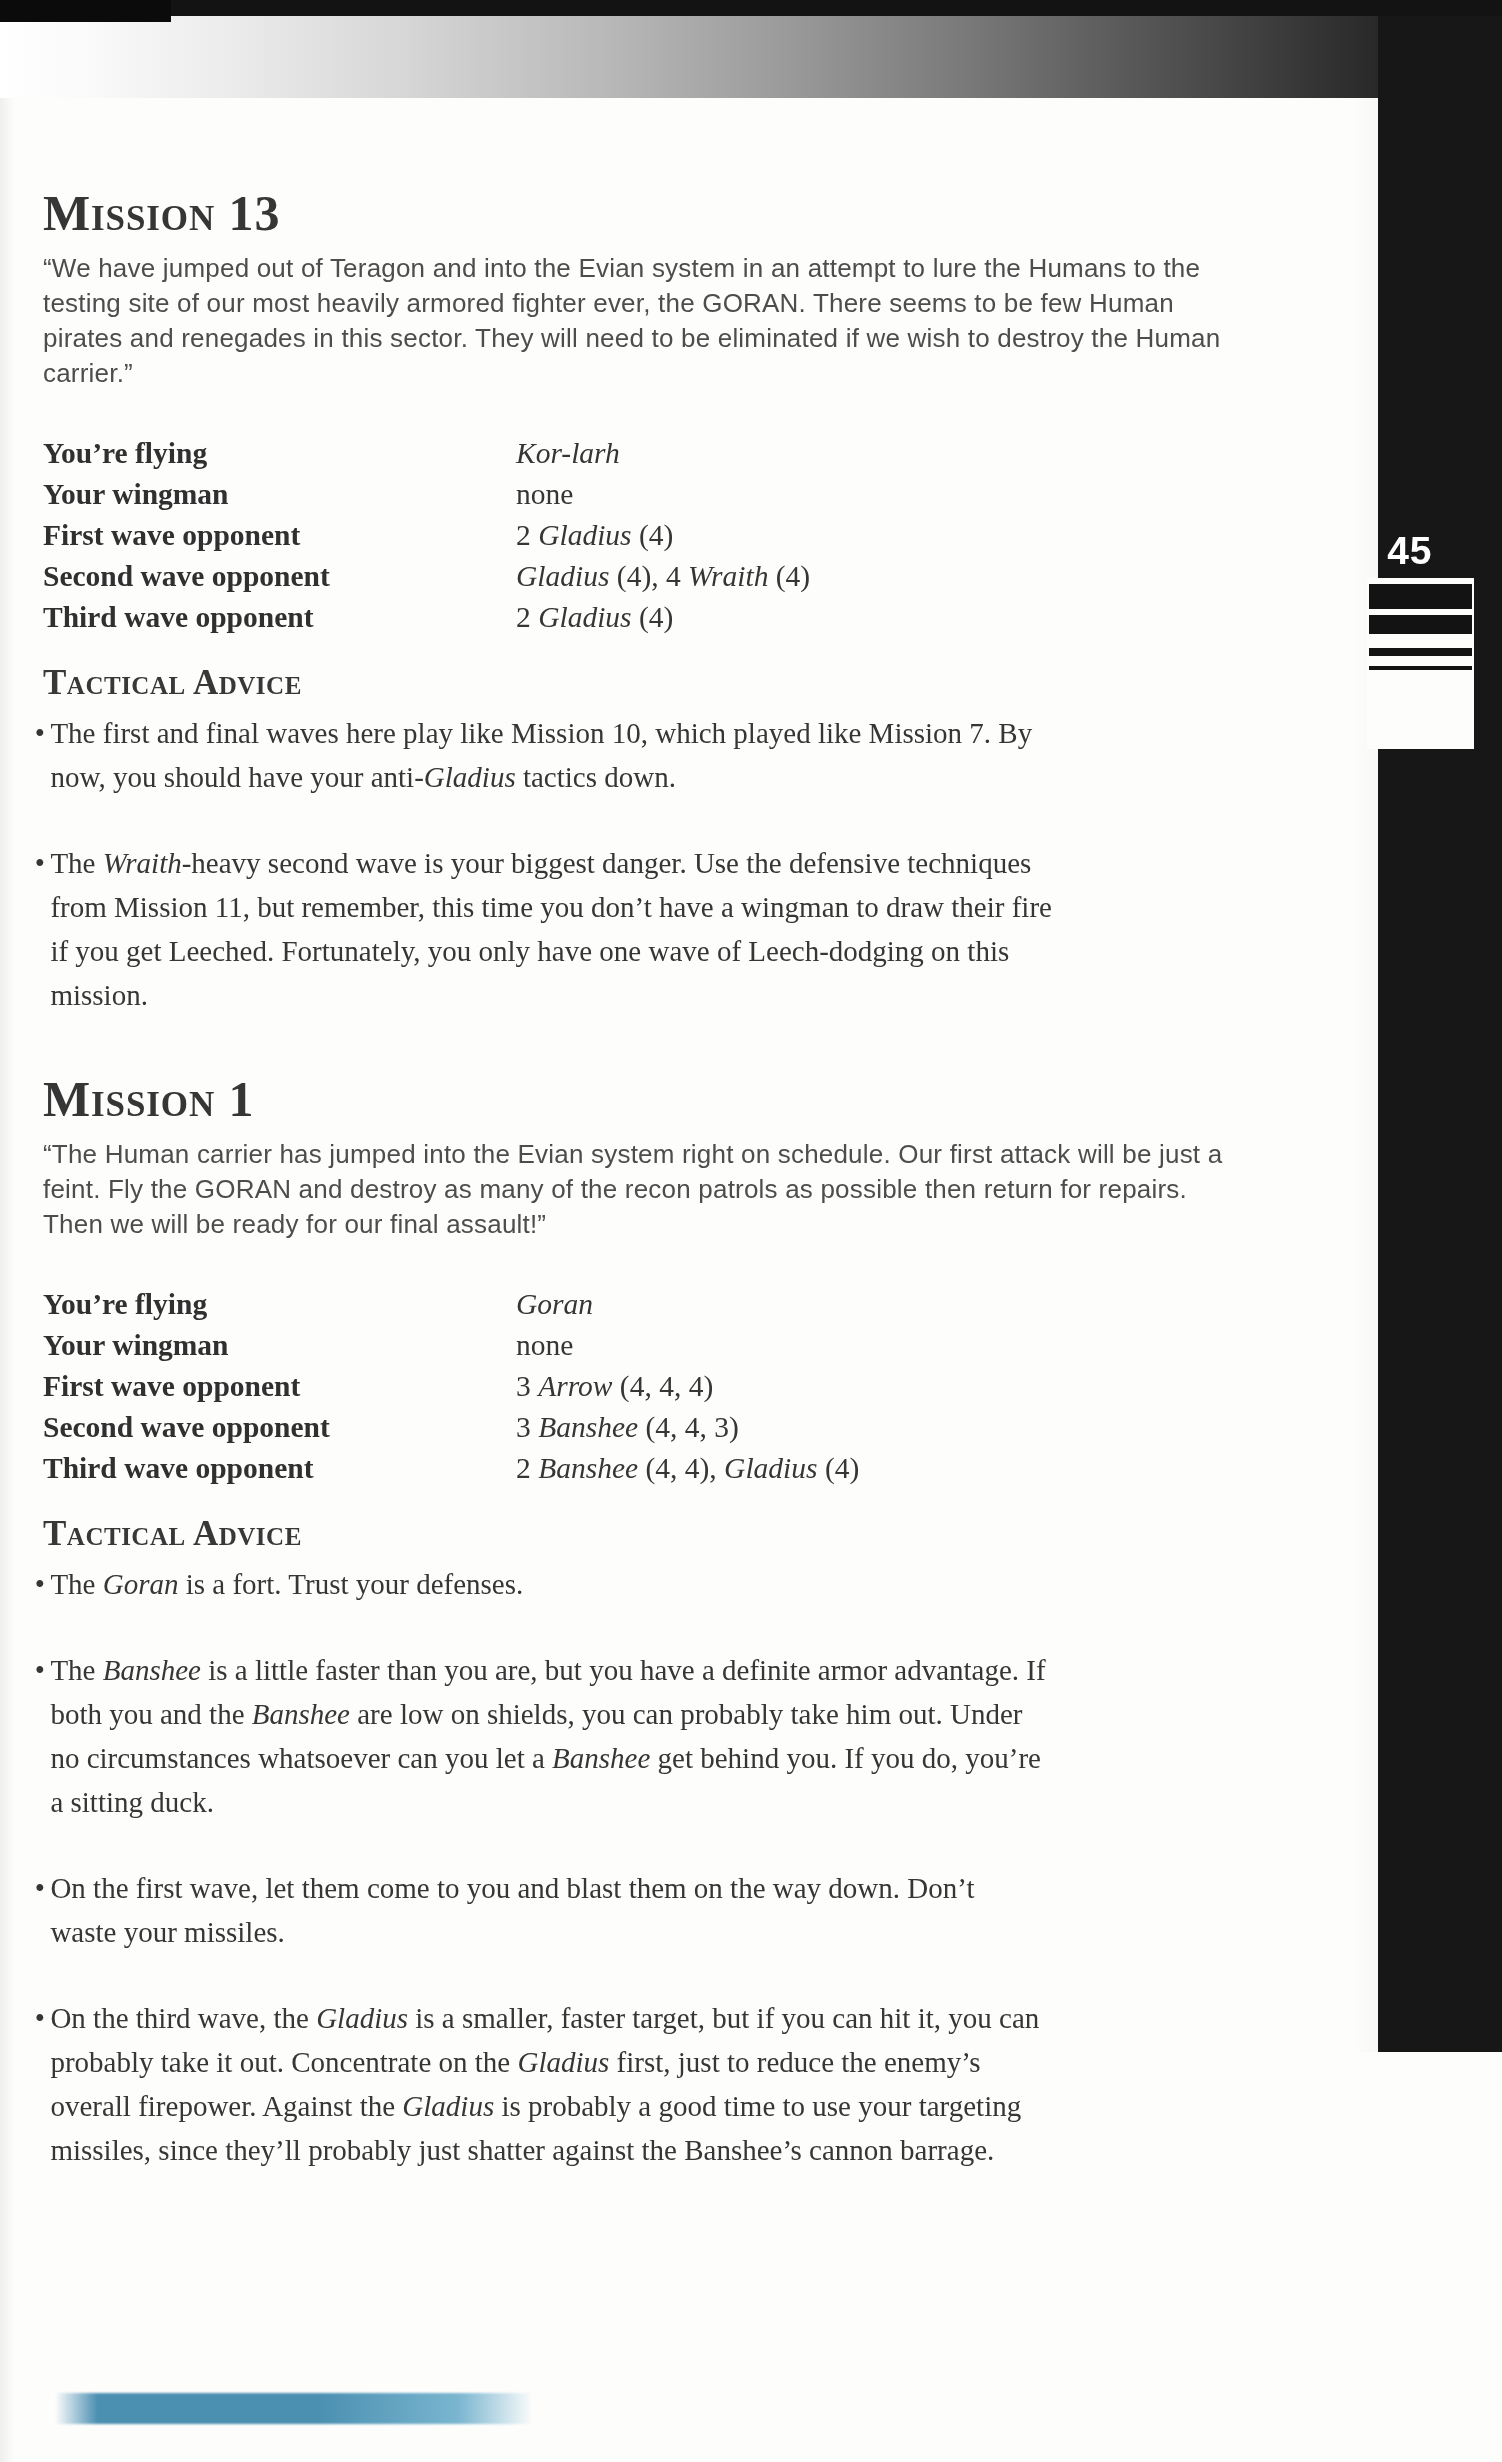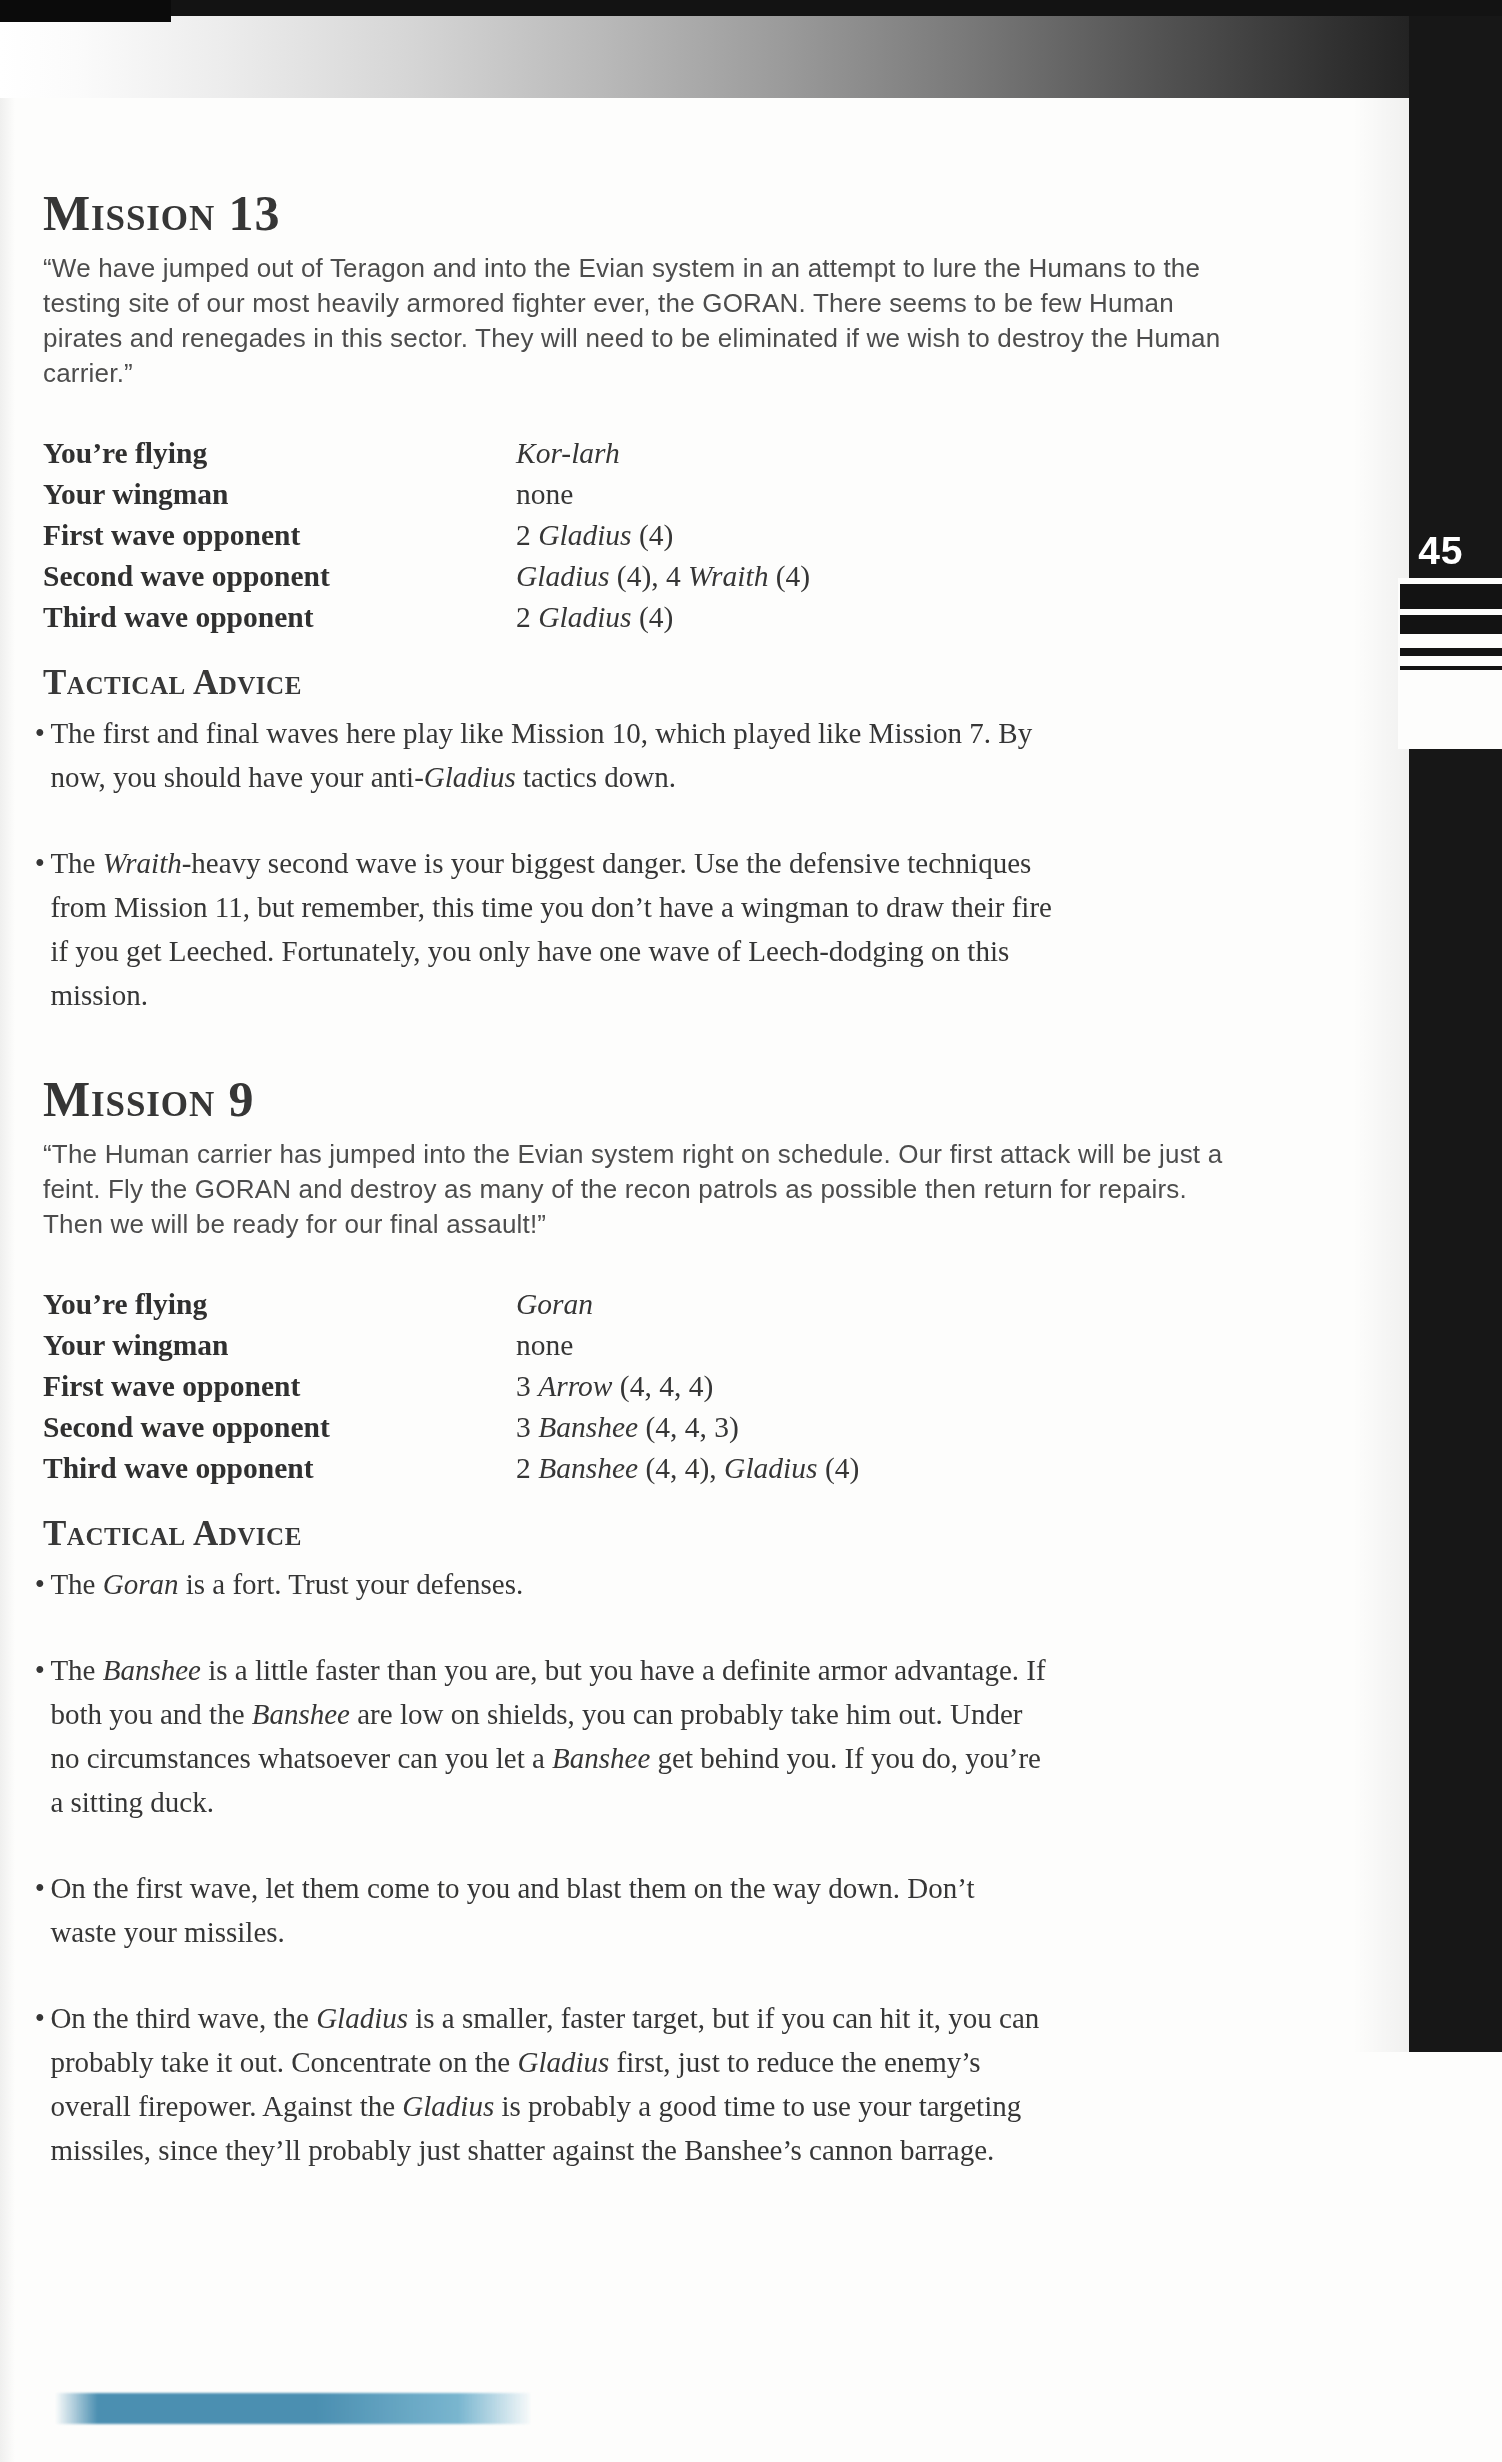--- a/index.html
+++ b/index.html
@@ -12,21 +12,21 @@
   .top-bar{position:absolute;left:0;top:0;width:100%;height:15.7px;background:#131313;}
   .top-bar-corner{position:absolute;left:0;top:0;width:171px;height:22px;background:#0b0b0b;}
   
   .header-gradient{position:absolute;left:0;top:15.7px;width:100%;height:82px;
     background:linear-gradient(90deg,#ffffff 0%,#fbfbfb 5%,#ececec 15%,#d6d6d6 27%,
       #b9b9b9 40%,#9b9b9b 52%,#7a7a7a 64%,#565656 76%,#333333 88%,#1d1d1d 96%,#171717 100%);}
   
   .spine-shadow{position:absolute;top:98px;right:85px;width:65px;height:1954px;
     background:linear-gradient(90deg,rgba(0,0,0,0) 0%,rgba(0,0,0,0.06) 100%);}
   
-  .sidebar{position:absolute;top:15.7px;right:0;width:94px;height:2036px;background:#171717;}
+  .sidebar{position:absolute;top:15.7px;right:0;width:85px;height:2036px;background:#171717;padding-left:40px;}
   .sidebar .tab-gap{position:absolute;left:-11px;top:562px;width:107px;height:171px;background:#fdfdfc;}
   .stripe{position:absolute;left:-9.2px;width:103px;background:#131313;}
   .stripe.s1{top:568px;height:25px;}
   .stripe.s2{top:599px;height:19.4px;}
   .stripe.s3{top:632px;height:8.3px;}
   .stripe.s4{top:650px;height:4.6px;}
   .page-num{position:absolute;left:9.2px;top:513px;color:#ffffff;
     font-family:"Liberation Sans",sans-serif;font-weight:700;font-size:39px;letter-spacing:0.9px;}
   
   .footer-accent{position:absolute;left:55px;top:2393px;width:475px;height:31px;
@@ -104,21 +104,21 @@
           <li><span class="dot">•</span><span>The first and final waves here play like Mission 10, which played like Mission 7. By
 now, you should have your anti-</span><span class="it">Gladius</span><span> tactics down.</span></li>
           <li><span class="dot">•</span><span>The </span><span class="it">Wraith</span><span>-heavy second wave is your biggest danger. Use the defensive techniques
 from Mission 11, but remember, this time you don’t have a wingman to draw their fire
 if you get Leeched. Fortunately, you only have one wave of Leech-dodging on this
 mission.</span></li>
         </ul>
   </section>
 
   <section class="mission">
-    <h1 class="mission-title">Mission 9</h1>
+    <h1 class="mission-title">Mission 1</h1>
     <p class="mission-intro">“The Human carrier has jumped into the Evian system right on schedule. Our first attack will be just a
 feint. Fly the GORAN and destroy as many of the recon patrols as possible then return for repairs.
 Then we will be ready for our final assault!”</p>
     <div class="stats">
           <div class="stat-row">
             <span class="stat-label">You’re flying</span>
             <span class="stat-value"><span class="it">Goran</span></span>
           </div>
           <div class="stat-row">
             <span class="stat-label">Your wingman</span>

